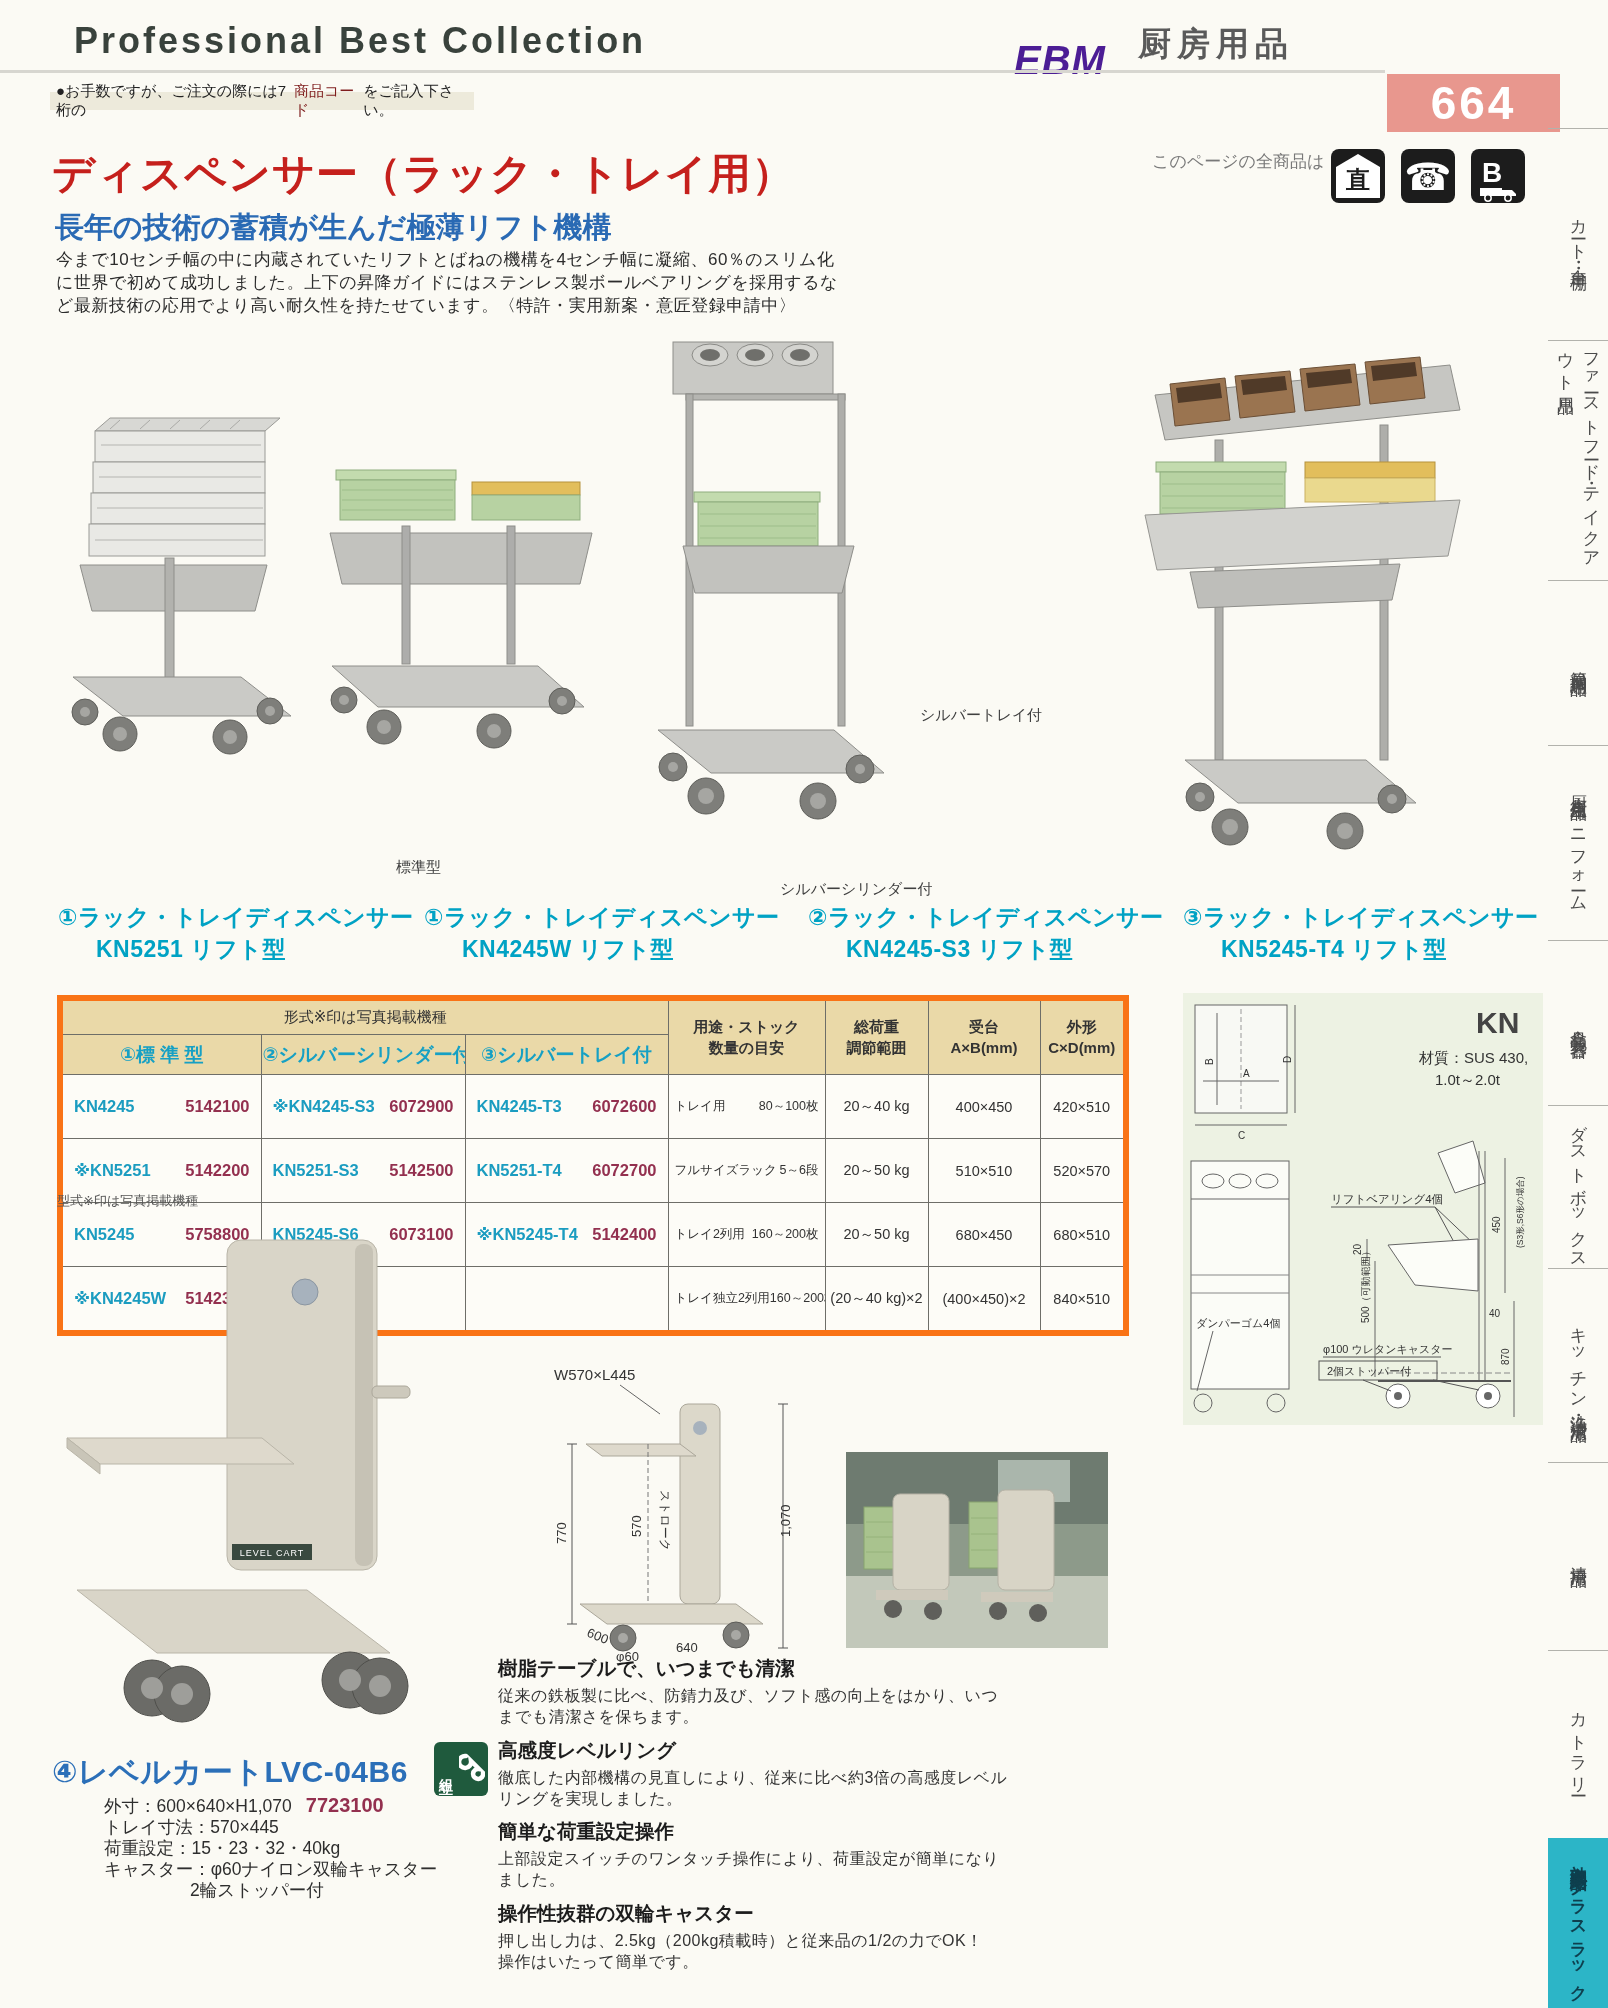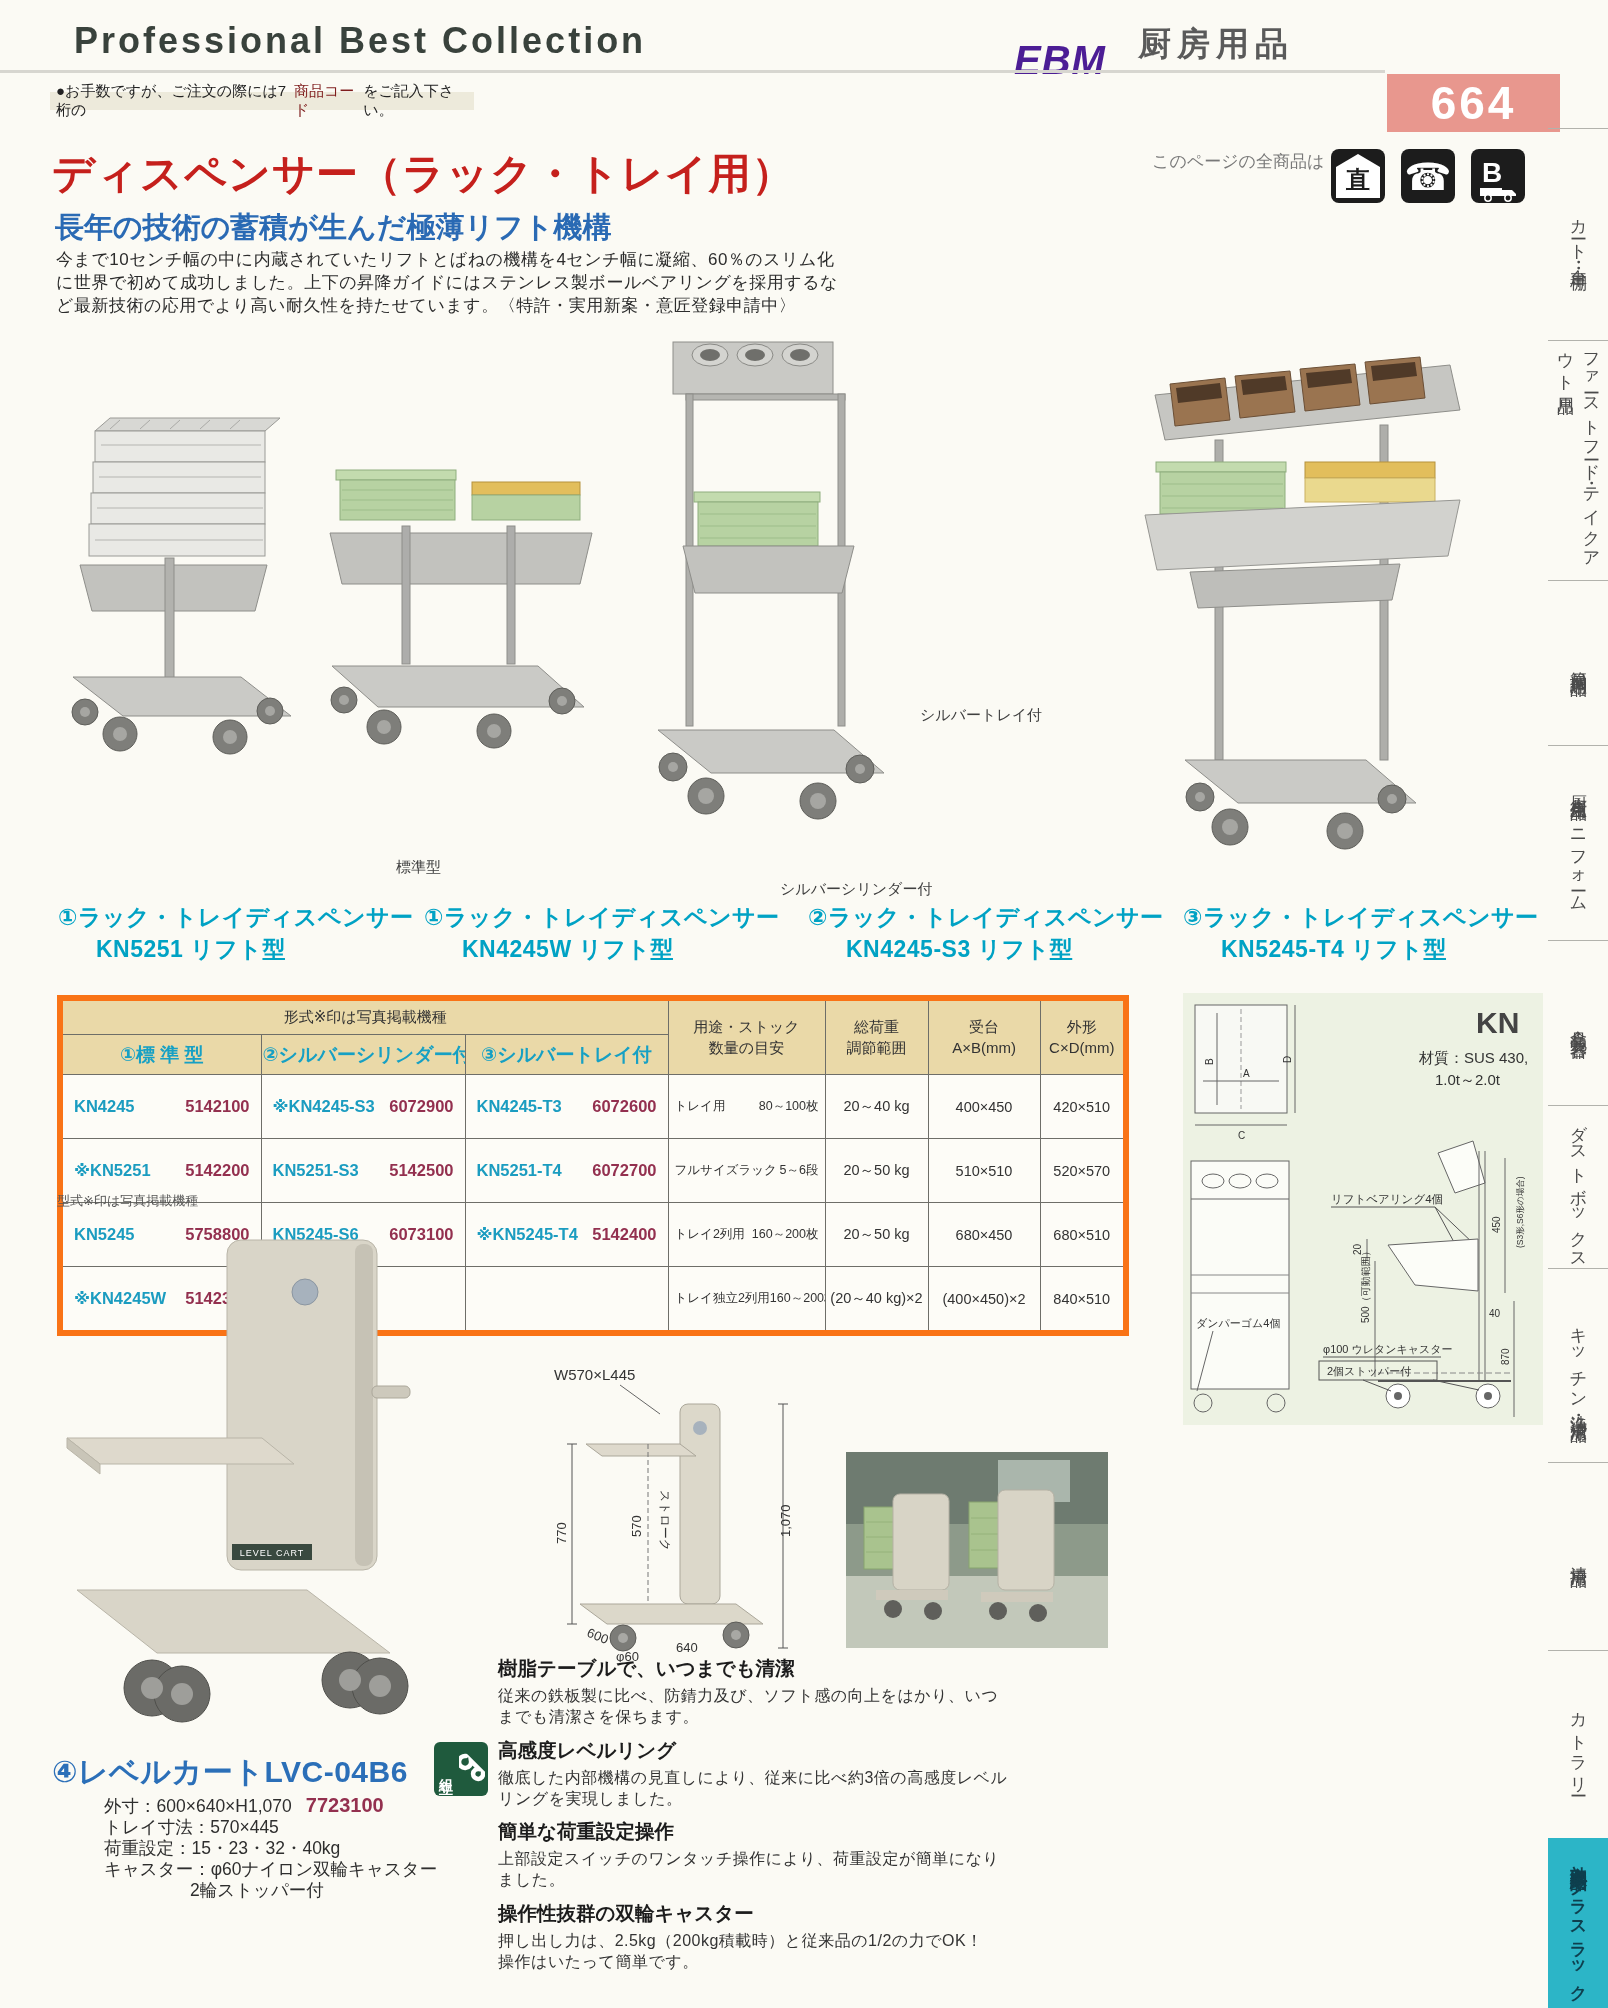--- a/index.html
+++ b/index.html
@@ -28,21 +28,21 @@
   .cap{position:absolute;color:#00a2c4;font-weight:800;font-size:23px;letter-spacing:0.5px;white-space:nowrap;}
   .cap .num{font-weight:600;}
   .varlabel{position:absolute;font-size:15px;color:#3f3f3f;}
   
   table.spec{border-collapse:collapse;table-layout:fixed;width:1066px;background:#fdfcf7;}
   table.spec td,table.spec th{border:1px solid #6e6e68;overflow:hidden;white-space:nowrap;}
   table.spec{border:6px solid #f97316;}
   .th-bg{background:#ead9a8;}
   .fmt{font-size:15px;color:#333;text-align:center;font-weight:400;height:31px;}
   .colname{font-size:19px;font-weight:800;color:#16a0c4;text-align:center;height:37px;}
-  .twoline{font-size:15px;color:#333;text-align:center;font-weight:400;line-height:1.35;}
+  .twoline{font-size:15px;color:#333;text-align:center;font-weight:700;line-height:1.35;}
   .mcell{display:flex;justify-content:space-between;align-items:center;padding:16px 10px;height:29px;}
   .model{color:#1b9cc0;font-weight:700;font-size:16.5px;}
   .code{color:#93304f;font-weight:700;font-size:16.5px;}
   .ucell{display:flex;justify-content:space-between;align-items:center;padding:0 5px;height:29px;font-size:12.5px;color:#333;}
   .ncell{text-align:center;font-size:14.5px;color:#333;}
   .footnote{left:57px;top:1192px;font-size:13px;color:#555;}
   
   .lc-head{left:52px;top:1752px;font-size:30px;font-weight:800;color:#2b6fb8;letter-spacing:0.5px;}
   .lc-specs{left:104px;top:1795px;font-size:17.5px;color:#2e2e2e;line-height:21px;}
   .lc-code{color:#93304f;font-weight:800;font-size:20px;margin-left:14px;}

